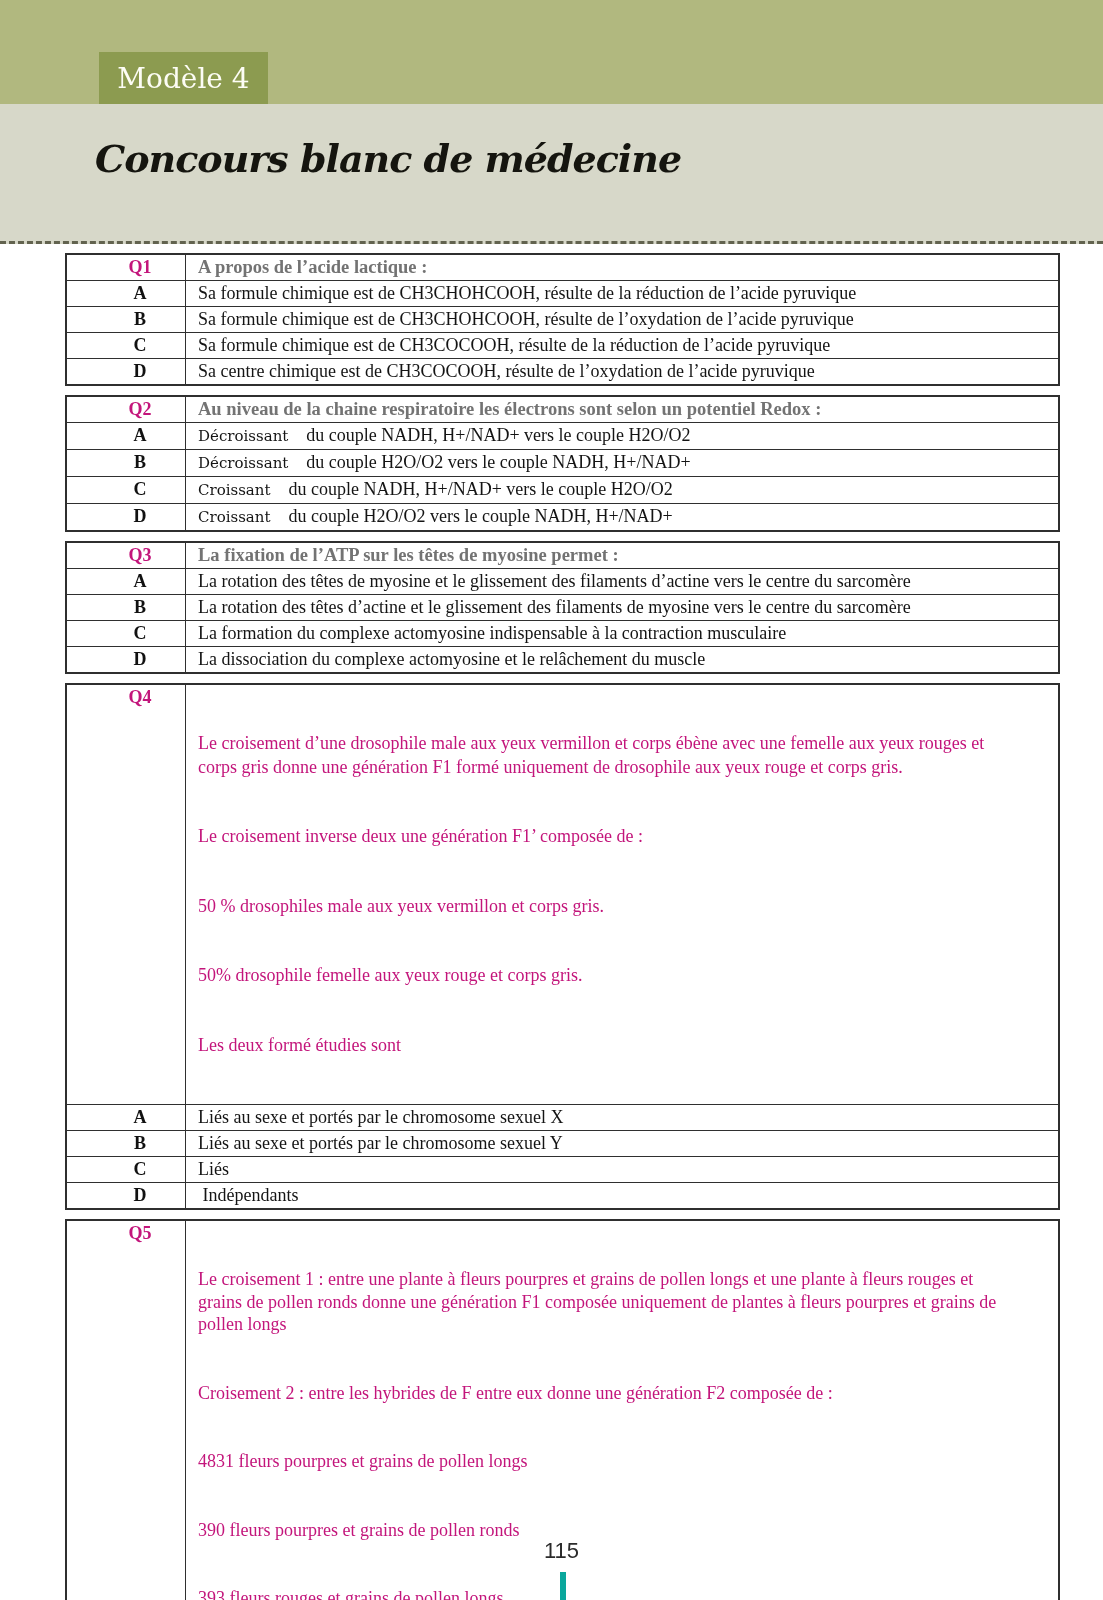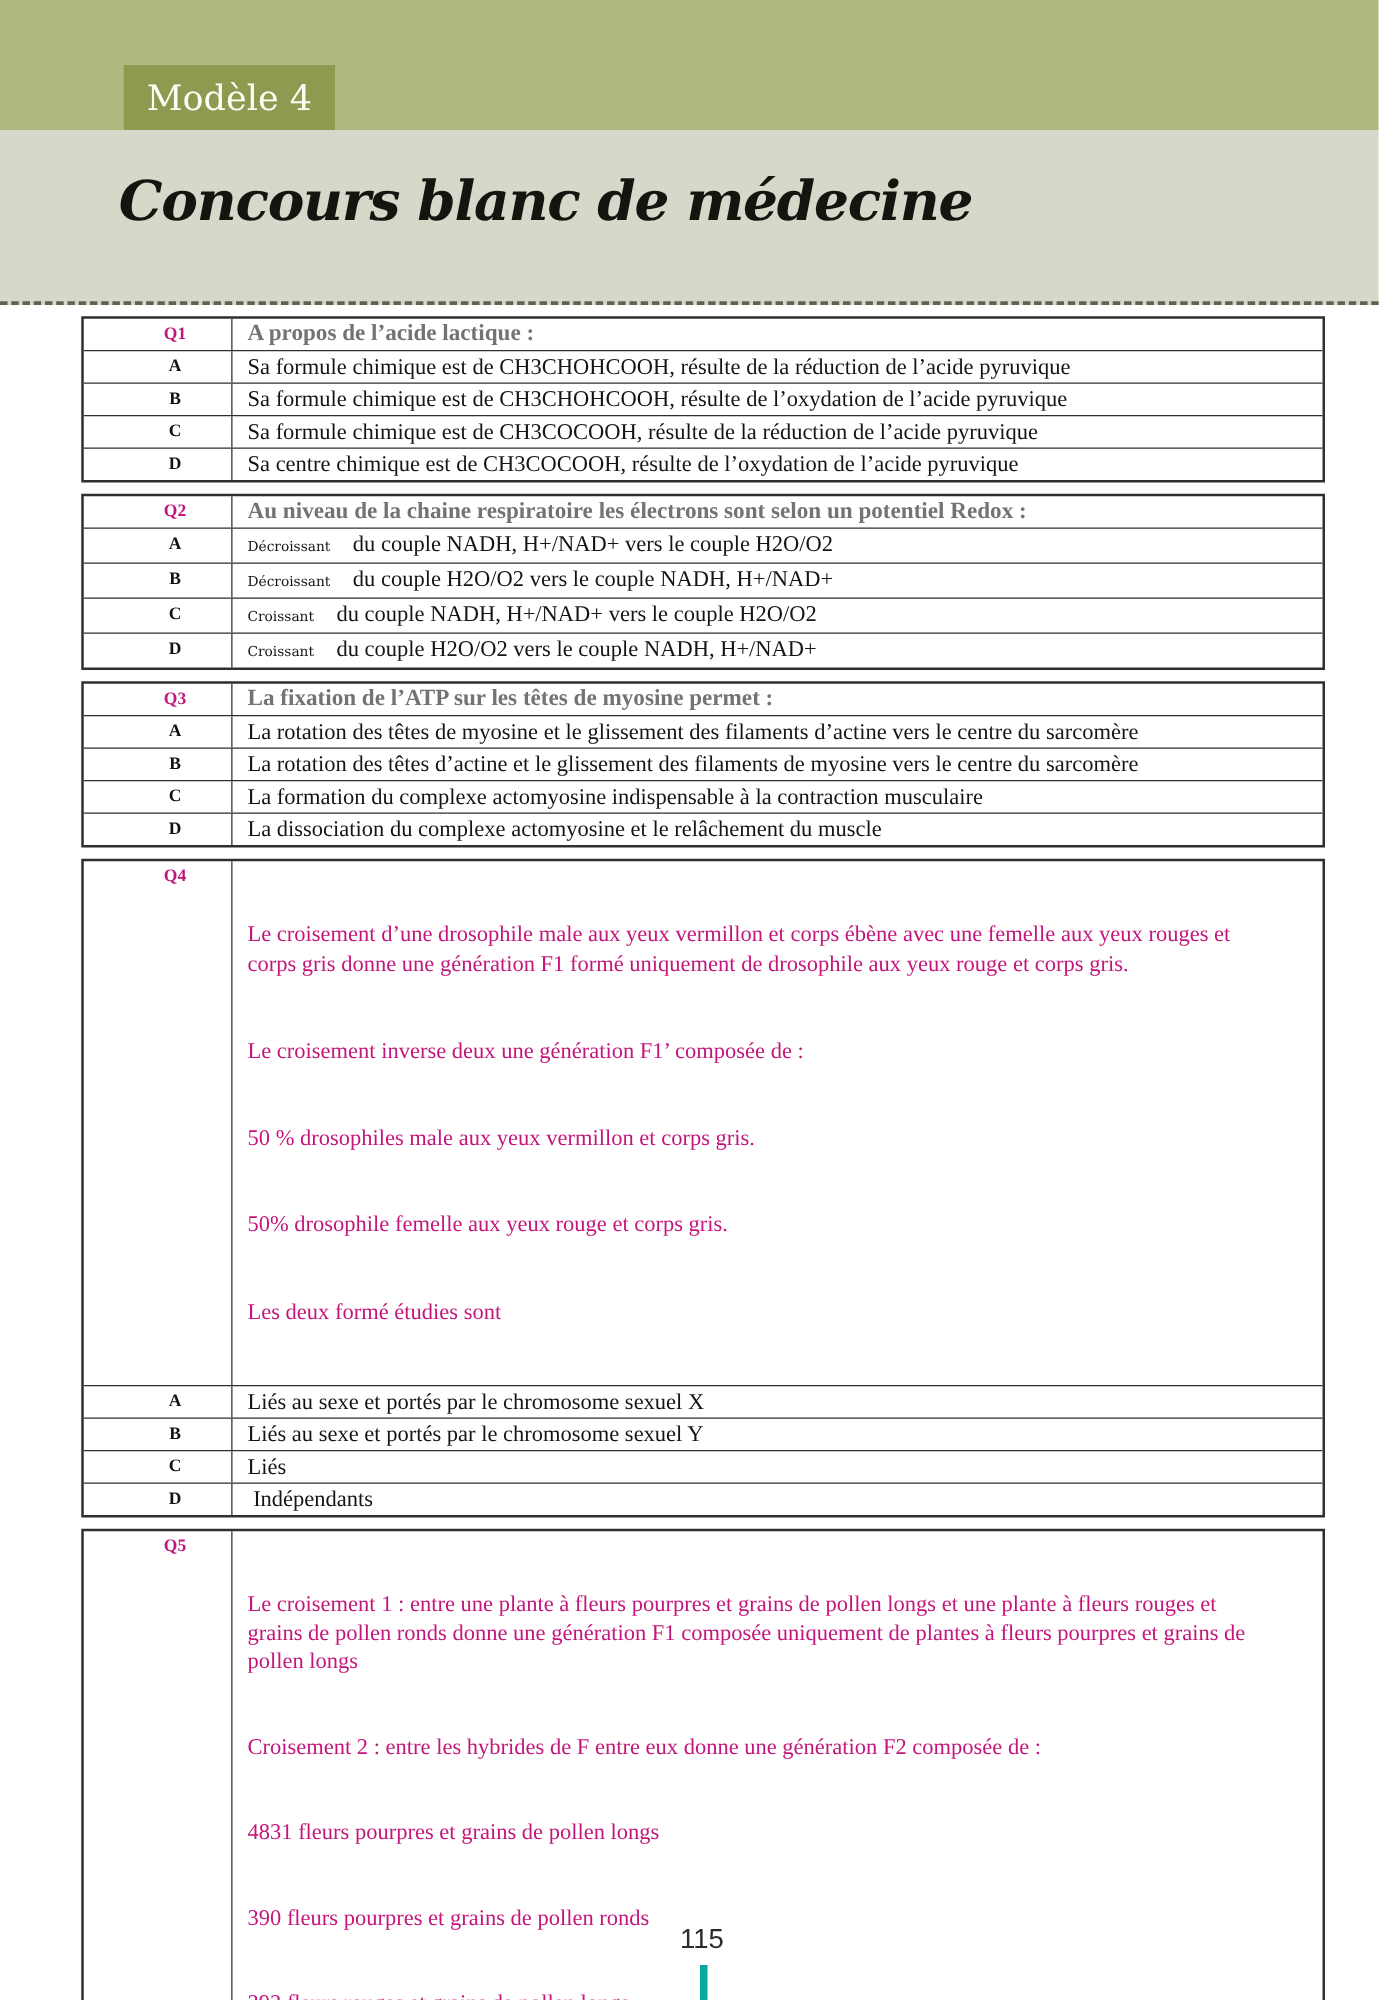--- a/index.html
+++ b/index.html
@@ -4,35 +4,35 @@
 <style>
   * { margin:0; padding:0; box-sizing:border-box; }
   html,body { width:1103px; height:1600px; background:#ffffff; overflow:hidden; position:relative;
               font-family:"Liberation Serif", serif; }
   .top-band { height:104px; background:#b1b87f; position:relative; }
   .badge { position:absolute; left:99px; top:52px; width:169px; height:52px; background:#8c9b50;
            display:flex; align-items:center; justify-content:center; }
   .badge span { color:#fdfdf5; font-family:"DejaVu Serif", serif; font-size:28px; }
   .title-band { height:140px; background:#d7d8c9; border-bottom:3px dashed #62634f; }
   .title-band h1 { padding:32px 0 0 95px; font-family:"DejaVu Serif", serif; font-style:italic;
-                   font-weight:600; font-size:44px; color:#15150f; letter-spacing:-1px; }
+                   font-weight:600; font-size:38px; color:#15150f; letter-spacing:-1px; }
   .content { padding:9px 0 0 65px; }
   .qtable { width:995px; border:2px solid #2f2f2f; margin-bottom:9px; background:#fff; }
   .row { display:flex; border-top:1.5px solid #2f2f2f; }
   .row:first-child { border-top:none; }
   .cell-id { flex:0 0 119px; border-right:1.5px solid #2f2f2f; text-align:center;
-             font-weight:bold; font-size:14px; line-height:23px; min-height:23px; padding-top:1px; color:#111;padding-left:28px; }
+             font-weight:bold; font-size:18px; line-height:23px; min-height:23px; padding-top:1px; color:#111;padding-left:28px; }
   .qid { color:#c3157b; }
   .cell-text { flex:1 1 auto; padding:1px 6px 1px 12px; font-size:18px; line-height:23px;
                min-height:23px; color:#141414; white-space:pre-wrap; }
   .header-text { color:#737373; font-weight:bold; font-size:18.5px; }
   .body-pink { color:#c3157b; padding-right:60px; }
   .body-pink div { line-height:23.5px; }
   .q5 .body-pink div { line-height:22.5px; }
-  .prefix { font-family:"DejaVu Serif", serif; font-size:11px; margin-right:18px; }
+  .prefix { font-family:"DejaVu Serif", serif; font-size:15px; margin-right:18px; }
   .pagenum { position:absolute; top:1538px; left:0; width:100%; text-align:center;
              transform:translateX(10px); font-family:"Liberation Sans", sans-serif;
              font-size:22px; color:#2b2b2b; }
   .teal-bar { position:absolute; left:560px; top:1572px; width:6px; height:28px; background:#0aa79c; }
 </style>
 </head>
 <body>
 
 <div class="top-band">
   <div class="badge">

